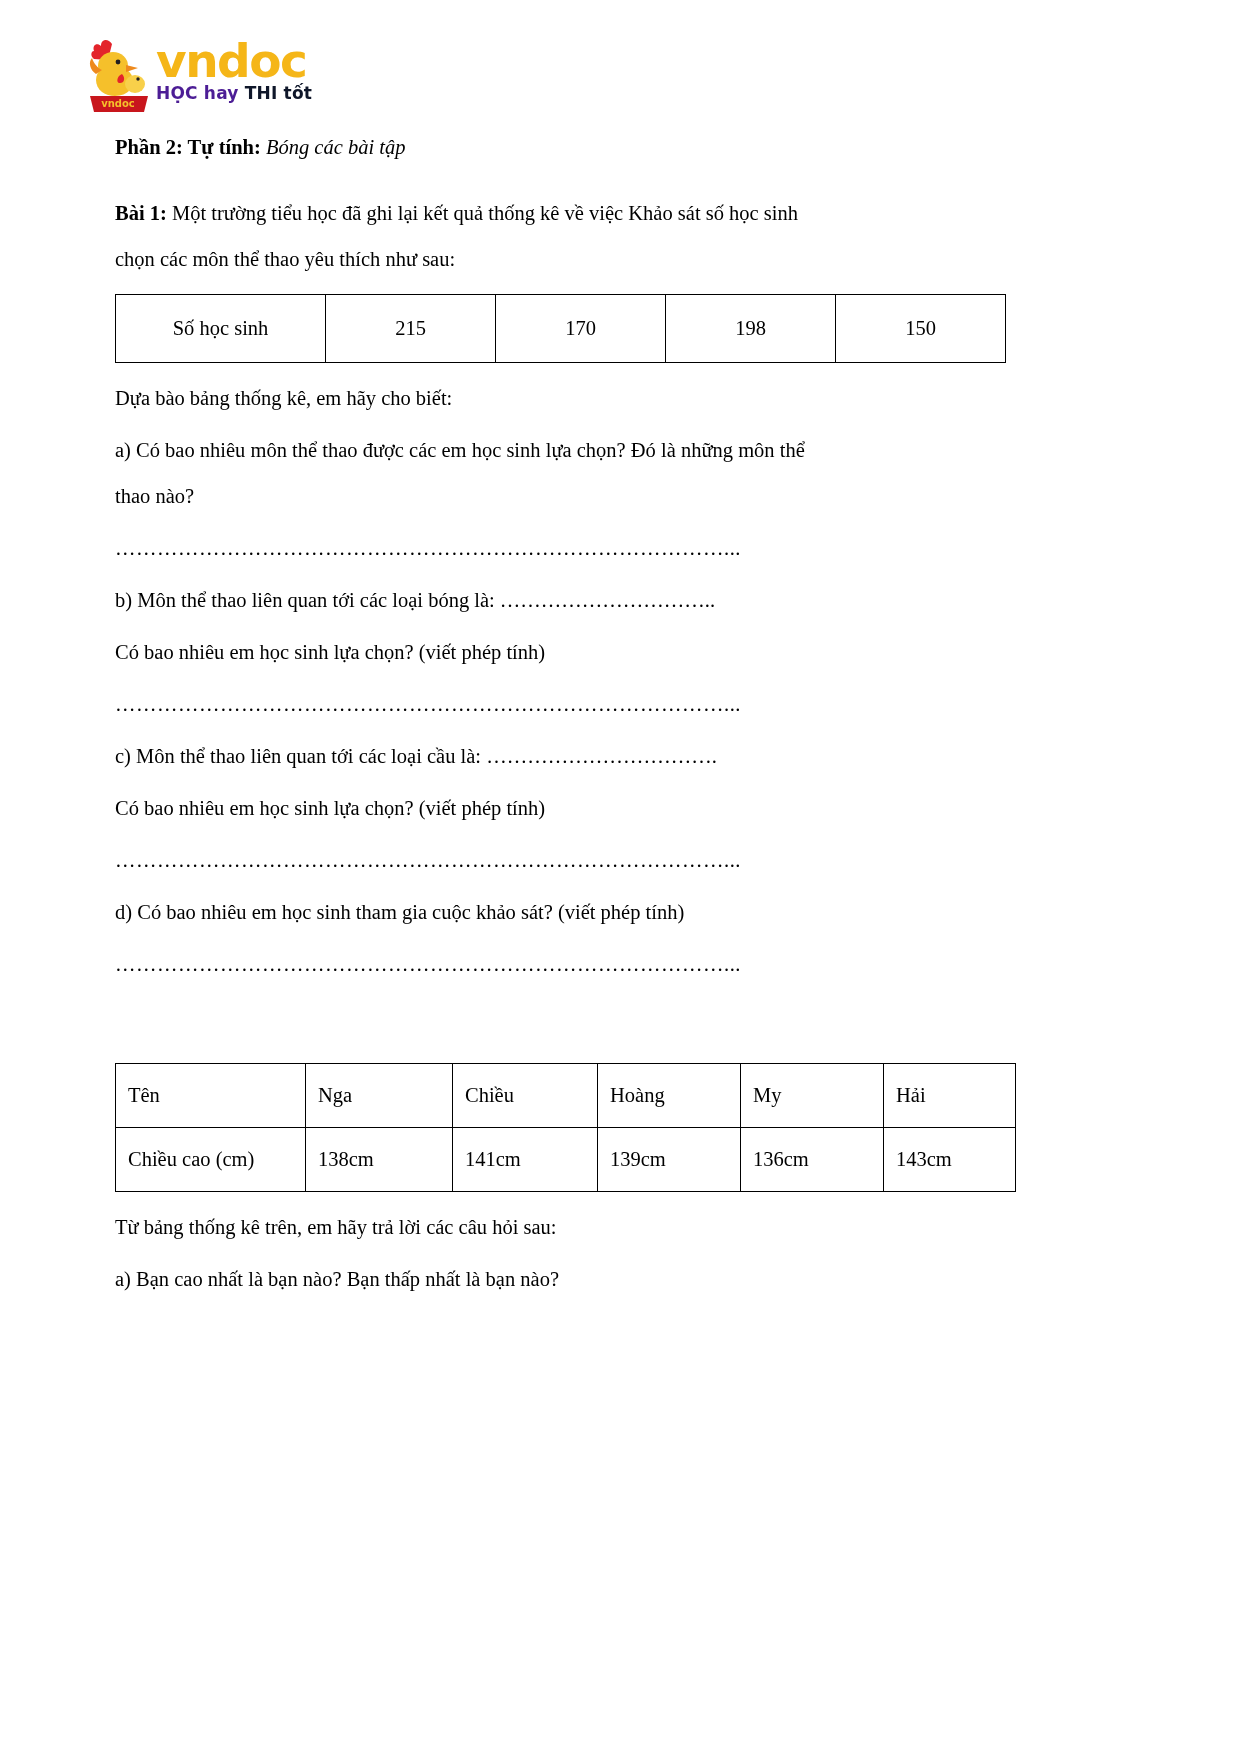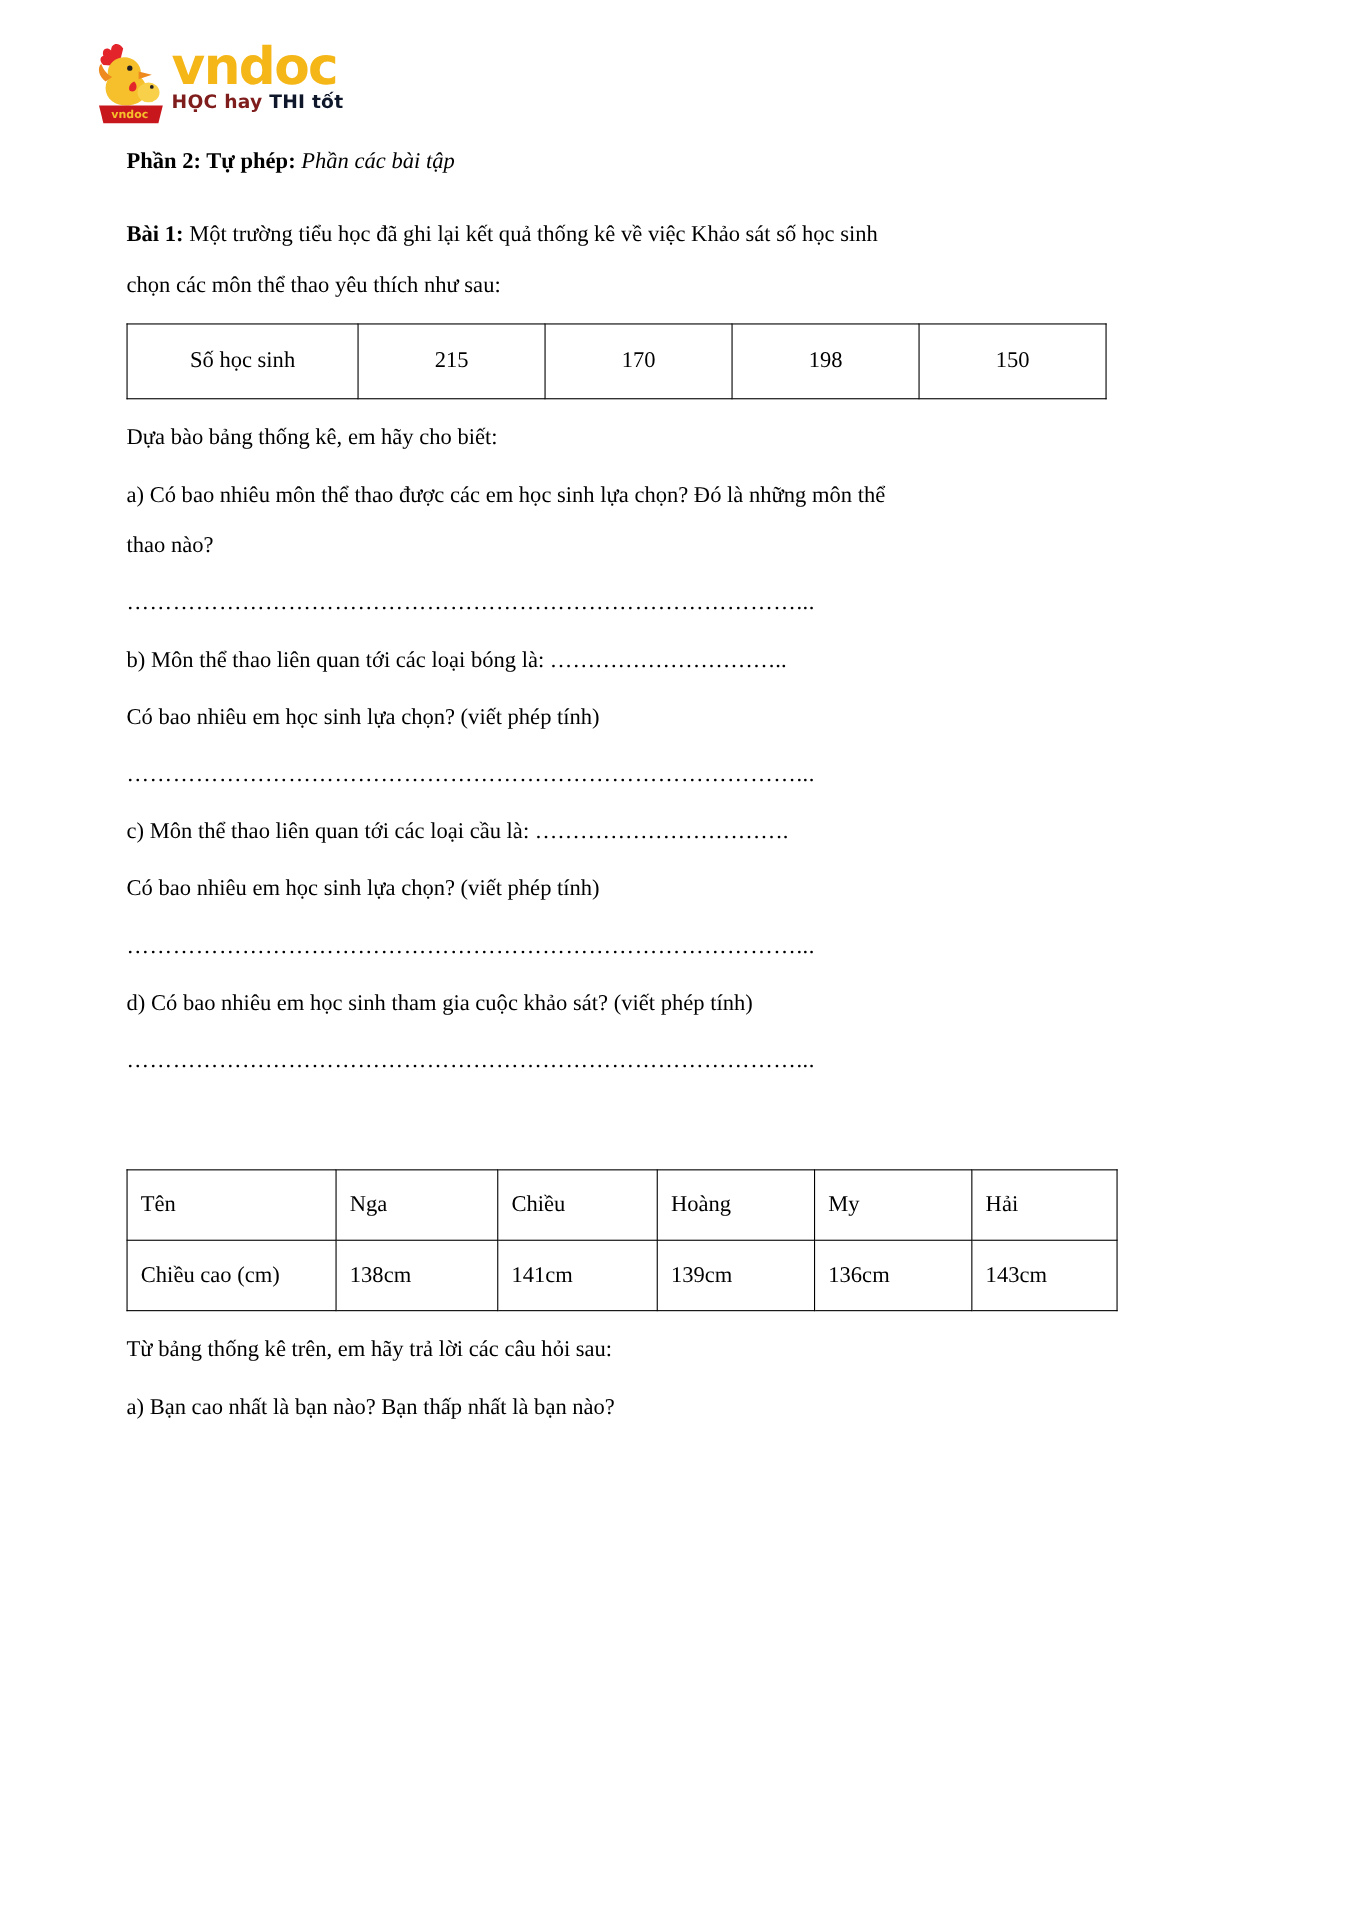--- a/index.html
+++ b/index.html
@@ -48,21 +48,21 @@
   }
   .logo-tagline {
     font-family: "DejaVu Sans", sans-serif;
     font-weight: 700;
     font-size: 17px;
     line-height: 1;
     margin-top: 2px;
     letter-spacing: 0.2px;
     white-space: nowrap;
   }
-  .tag-dark { color: #7f1d1d; margin-top: 24px; }
+  .tag-dark { color: #4c1d95; margin-top: 24px; }
   .tag-red  { color: #0f172a; }
 
   
   .doc {
     position: absolute;
     left: 115px;
     top: 128px;
     width: 900px;
   }
   .para {
@@ -159,22 +159,22 @@
     <div class="logo-word">vndoc</div>
     <div class="logo-tagline">
       <span class="tag-dark">HỌC hay </span><span class="tag-red">THI tốt</span>
     </div>
   </div>
 </div>
 
 <div class="doc">
 
   <p class="para">
-    <span class="b">Phần 2: Tự phép:</span>
-    <span class="i">Phần các bài tập</span>
+    <span class="b">Phần 2: Tự tính:</span>
+    <span class="i">Bóng các bài tập</span>
   </p>
 
   <div class="spacer-sm"></div>
 
   <p class="para tight">
     <span class="b">Bài 1:</span>
     <span>Một trường tiểu học đã ghi lại kết quả thống kê về việc Khảo sát số học sinh</span>
   </p>
   <p class="para">chọn các môn thể thao yêu thích như sau:</p>
 

